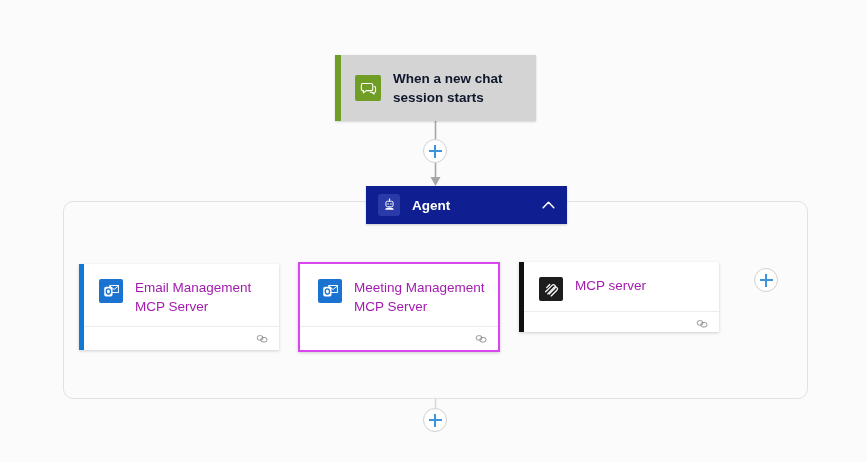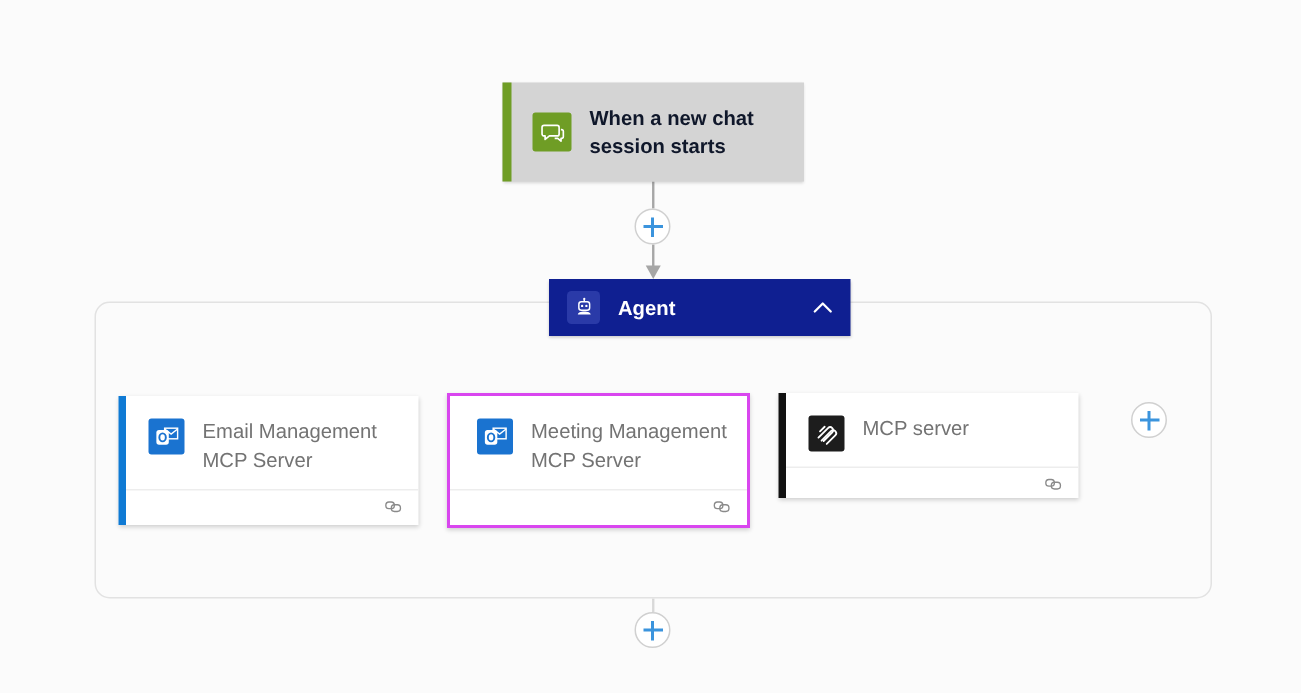--- a/index.html
+++ b/index.html
@@ -159,21 +159,21 @@
     display: flex;
     align-items: center;
     justify-content: center;
     margin-top: 1px;
   }
   .card-icon.outlook { background: #1a73d0; }
   .card-icon.mcp { background: #1d1d1d; }
   .card-title {
     margin-left: 12px;
     font-size: 13.5px;
-    color: #737373;
+    color: #a21caf;
     line-height: 19px;
     font-weight: 400;
   }
   .card-footer {
     height: 26px;
     border-top: 1px solid #ededed;
     display: flex;
     align-items: center;
     justify-content: flex-end;
     padding-right: 10px;

